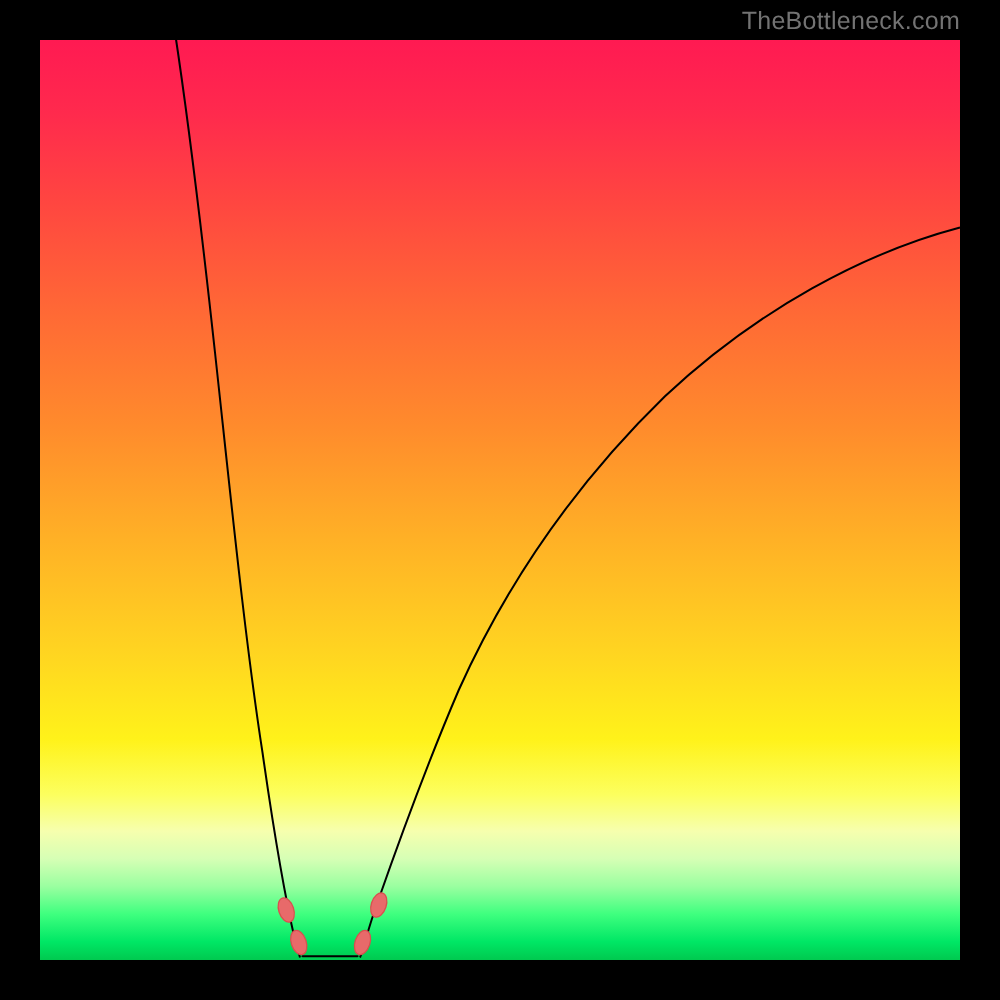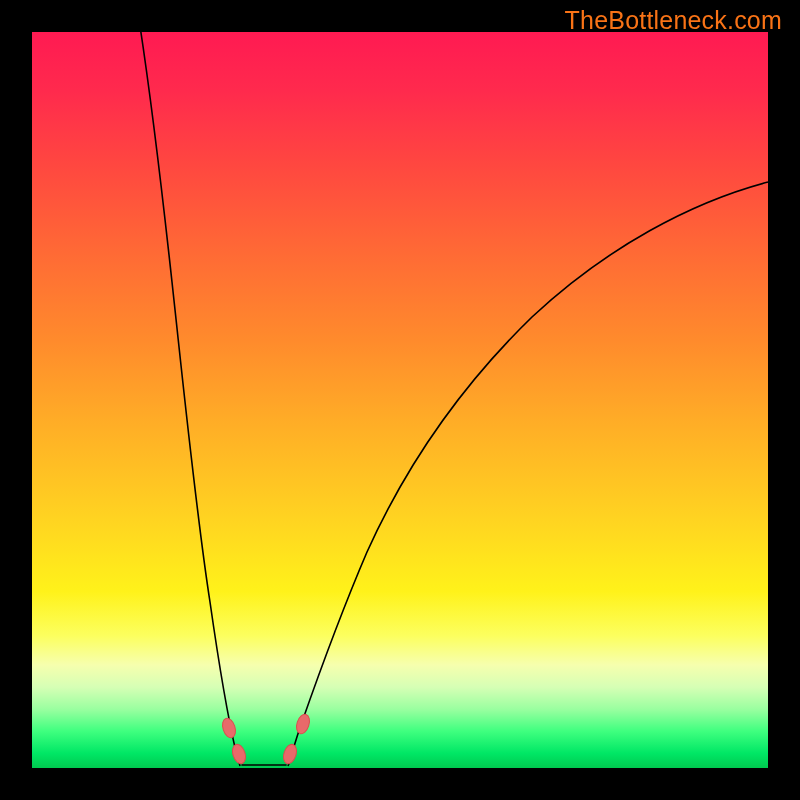--- a/index.html
+++ b/index.html
@@ -1,18 +1,18 @@
 <!DOCTYPE html>
 <html><head>
 <meta charset="utf-8">
 <style>
 *{margin:0;padding:0;box-sizing:border-box}
 html,body{width:800px;height:800px;background:#000;overflow:hidden;font-family:Arial,Helvetica,sans-serif}
 .wrap{position:relative;width:800px;height:800px}
-.attr{position:absolute;top:6px;right:18px;color:#f97316;font-size:25px;letter-spacing:.2px;font-weight:400}
+.attr{position:absolute;top:6px;right:32px;color:#737373;font-size:20px;letter-spacing:.2px;font-weight:400}
 .plot{position:absolute;left:32px;top:32px;width:736px;height:736px;background:linear-gradient(to bottom,
   #ff1a52 0%,
   #ff2a4d 8%,
   #ff4740 18%,
   #ff6a35 30%,
   #ff8b2c 42%,
   #ffb026 54%,
   #ffd321 66%,
   #fff21a 76%,
   #fcff5e 82%,

